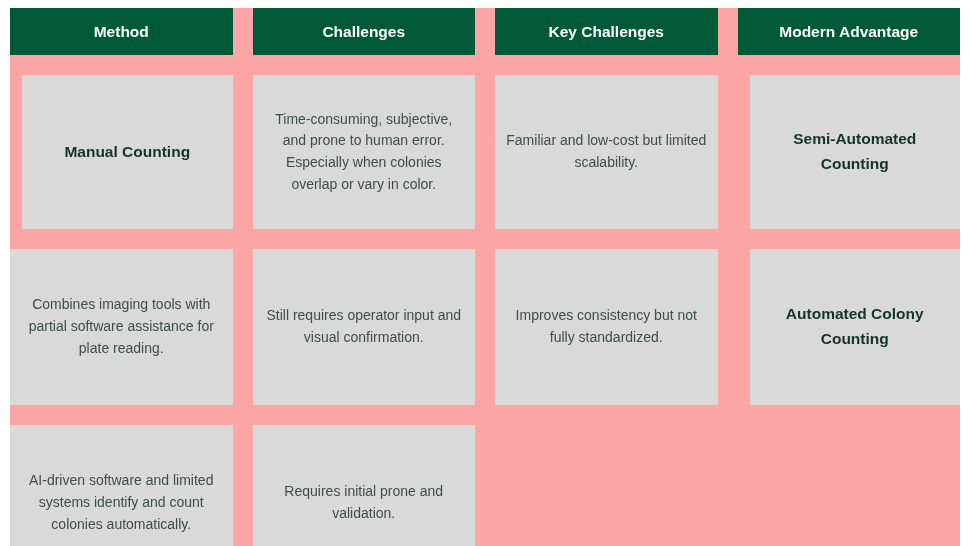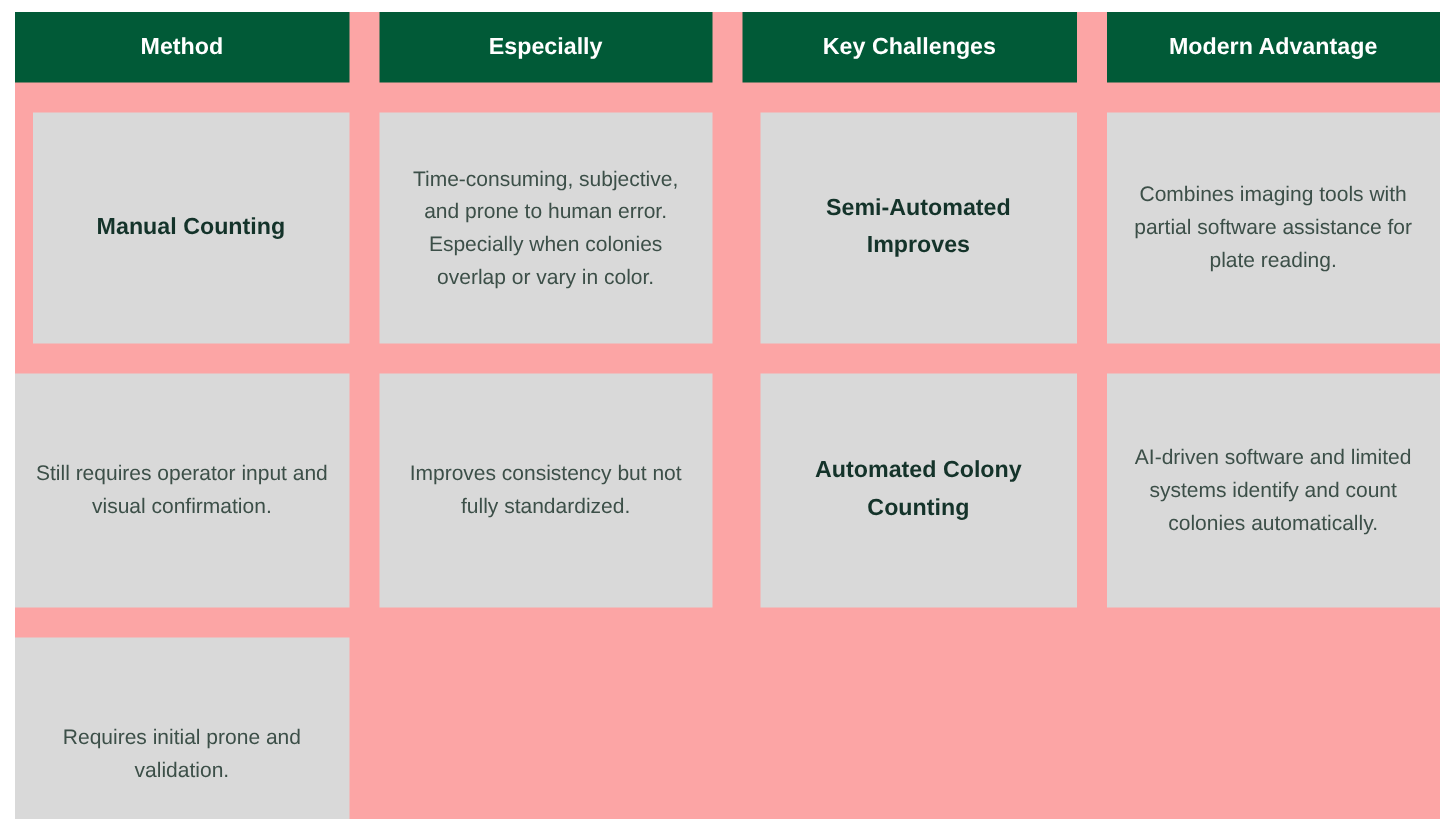--- a/index.html
+++ b/index.html
@@ -50,28 +50,29 @@
     padding: 6px 24px;
     margin-left: 12px;
   }
 </style>
 </head>
 <body>
 
 <div class="comparison-table">
 
   <div class="cell header-cell">Method</div>
-  <div class="cell header-cell">Especially</div>
+  <div class="cell header-cell">Challenges</div>
   <div class="cell header-cell">Key Challenges</div>
   <div class="cell header-cell">Modern Advantage</div>
 
   <div class="cell body-cell method-cell">Manual Counting</div>
   <div class="cell body-cell">Time-consuming, subjective, and prone to human error. Especially when colonies overlap or vary in color.</div>
+  <div class="cell body-cell">Familiar and low-cost but limited scalability.</div>
 
-  <div class="cell body-cell method-cell">Semi-Automated Improves</div>
+  <div class="cell body-cell method-cell">Semi-Automated Counting</div>
   <div class="cell body-cell">Combines imaging tools with partial software assistance for plate reading.</div>
   <div class="cell body-cell">Still requires operator input and visual confirmation.</div>
   <div class="cell body-cell">Improves consistency but not fully standardized.</div>
 
   <div class="cell body-cell method-cell">Automated Colony Counting</div>
   <div class="cell body-cell">AI-driven software and limited systems identify and count colonies automatically.</div>
   <div class="cell body-cell">Requires initial prone and validation.</div>
 
 </div>
 

